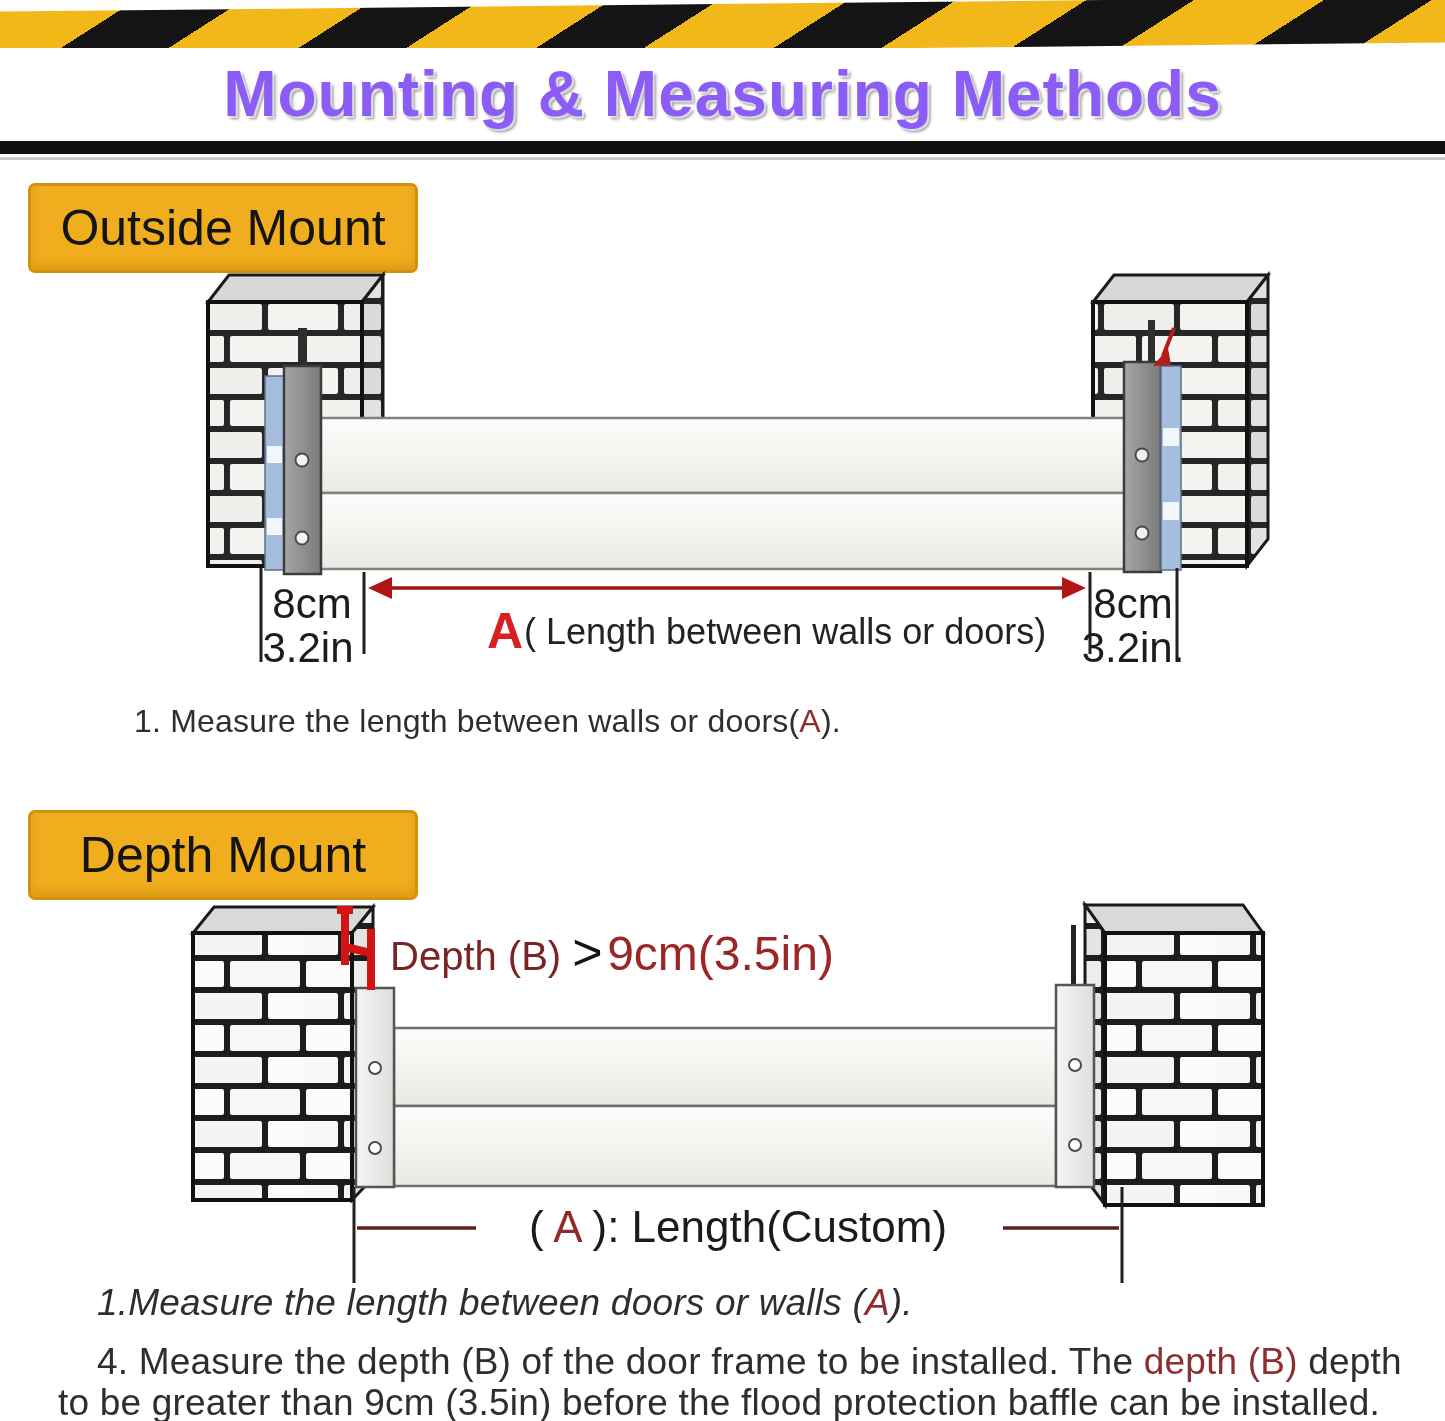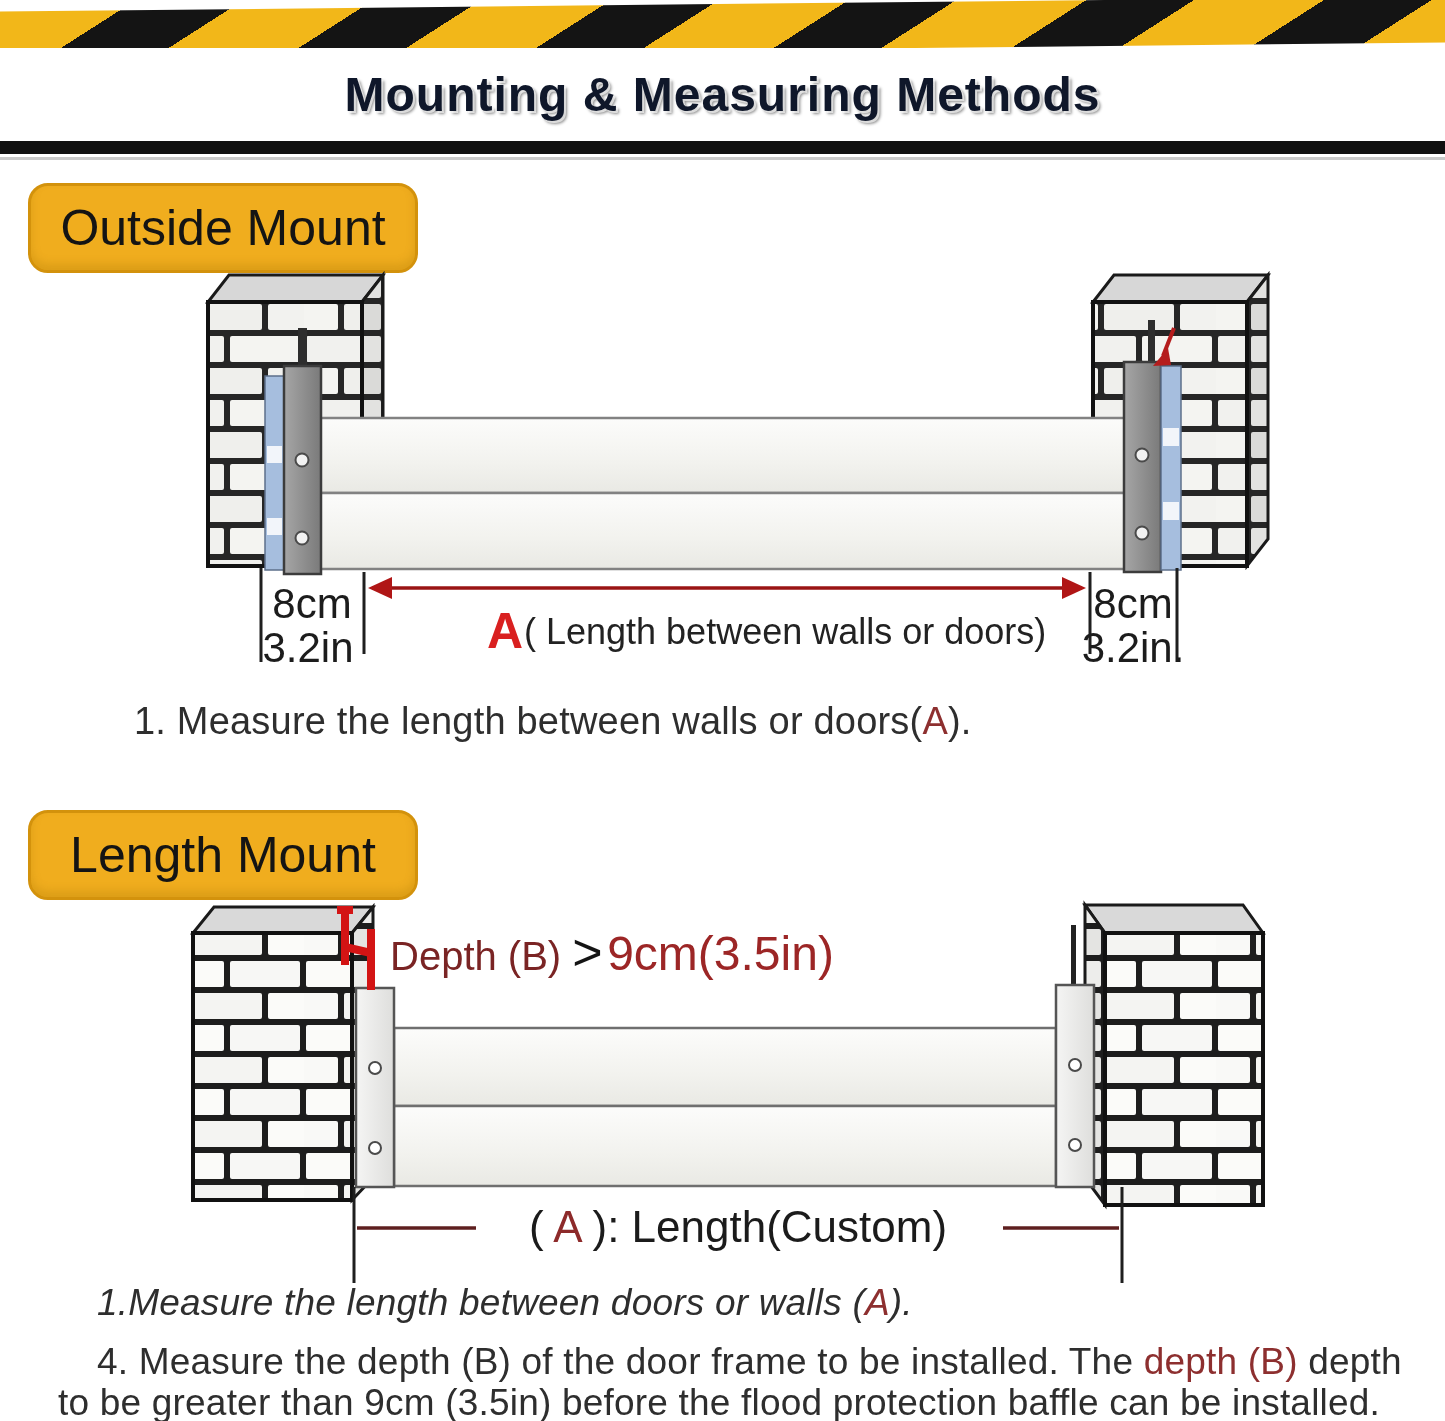--- a/index.html
+++ b/index.html
@@ -4,45 +4,45 @@
 <style>
   html,body{margin:0;padding:0;background:#fff;}
   .page{position:relative;width:1445px;height:1421px;background:#ffffff;overflow:hidden;
         font-family:"Liberation Sans", sans-serif;color:#2e2e2e;}
   
   .hazard{position:absolute;top:4px;left:-12px;right:-12px;height:46px;
           background:repeating-linear-gradient(148deg,#f2b719 0 70px,#141414 70px 128px);
           transform:rotate(-0.6deg);}
   .title-band{position:absolute;top:48px;left:0;width:100%;height:92px;
               display:flex;align-items:center;justify-content:center;background:#fff;}
-  .title-band h1{margin:16px;font-size:48px;font-weight:bold;color:#0f172a;letter-spacing:1px;
+  .title-band h1{margin:16px;font-size:64px;font-weight:bold;color:#8b5cf6;letter-spacing:1px;
                  text-shadow:2px 2px 0 rgba(255,255,255,.65), 3px 3px 3px rgba(0,0,0,.45);}
   .black-bar{position:absolute;top:141px;left:0;width:100%;height:13px;background:#101010;}
   .gray-line{position:absolute;top:157px;left:0;width:100%;height:3px;background:#c9c9c9;}
   
   .badge{position:absolute;left:28px;width:384px;height:84px;background:#f0ad1e;
-         border:3px solid #d3920c;border-radius:20px;display:flex;align-items:center;justify-content:center;
+         border:3px solid #d3920c;border-radius:7px;display:flex;align-items:center;justify-content:center;
          font-size:50px;color:#141414;box-shadow:inset 0 -6px 8px rgba(160,110,0,.25);}
   .badge-outside{top:183px;}
   .badge-inside{top:810px;}
   
   .diagram{position:absolute;left:0;width:1445px;}
   .d1{top:270px;height:400px;}
   .d2{top:895px;height:390px;}
   svg text{font-family:"Liberation Sans", sans-serif;}
   .svg-dim{font-size:42px;fill:#1c1c1c;}
   .svg-lbl{font-size:36px;fill:#222222;}
   .svg-A{font-size:50px;font-weight:bold;fill:#d92020;}
   .svg-depth-name{font-size:40px;fill:#7a2424;}
   .svg-depth-gt{font-size:52px;fill:#141414;}
   .svg-depth-val{font-size:48px;fill:#9c2626;}
   .svg-len{font-size:44px;fill:#1b1b1b;}
   .svg-len-a{fill:#8d2a2a;}
   
-  .steps{position:absolute;font-size:38px;color:#2e2e2e;letter-spacing:.2px;}
+  .steps{position:absolute;font-size:32px;color:#2e2e2e;letter-spacing:.2px;}
   .steps p{margin:0;}
   .steps1{left:134px;top:694px;}
   .steps1 p{line-height:54px;}
   .steps2{left:97px;top:1282px;font-size:37px;}
   .steps2 .para1{margin-bottom:17px;line-height:42px;font-style:italic;}
   .steps2 .para2a{line-height:41px;}
   .steps2 .para2b{line-height:41px;margin-left:-39px;}
   .redtxt{color:#8d2f2f;}
 </style>
 </head>
@@ -139,21 +139,21 @@
     <text x="524" y="374" class="svg-lbl">( Length between walls or doors)</text>
     <text x="1133" y="348" text-anchor="middle" class="svg-dim">8cm</text>
     <text x="1133" y="392" text-anchor="middle" class="svg-dim">3.2in.</text>
   </svg>
 
   <div class="steps steps1">
     <p class="step"><span>1. Measure the length between walls or doors(</span><span class="redtxt">A</span><span>).</span></p>
   </div>
 
   <div class="badge badge-inside">
-    <span>Length Mount</span>
+    <span>Depth Mount</span>
   </div>
 
   <svg class="diagram d2" viewBox="0 0 1445 390">
     <defs>
       <pattern id="brickB" width="152" height="64" patternUnits="userSpaceOnUse">
         <rect width="152" height="64" fill="#1d1d1d"></rect>
         <rect x="2" y="2" width="70" height="26" rx="2" fill="#fbfbf9"></rect>
         <rect x="78" y="2" width="70" height="26" rx="2" fill="#f7f7f5"></rect>
         <rect x="-36" y="34" width="70" height="26" rx="2" fill="#f9f9f7"></rect>
         <rect x="40" y="34" width="70" height="26" rx="2" fill="#f4f4f2"></rect>

